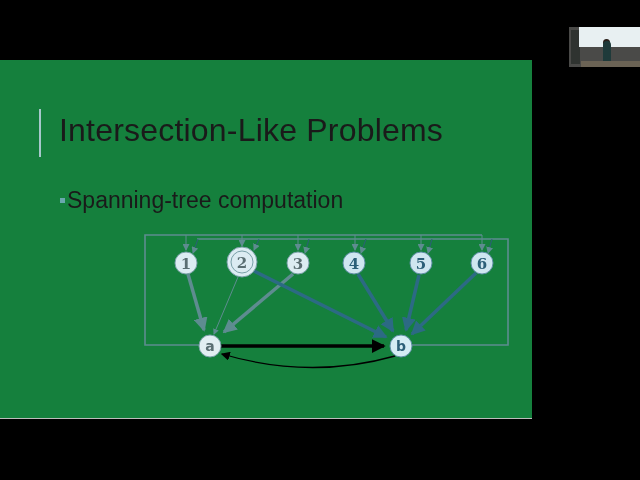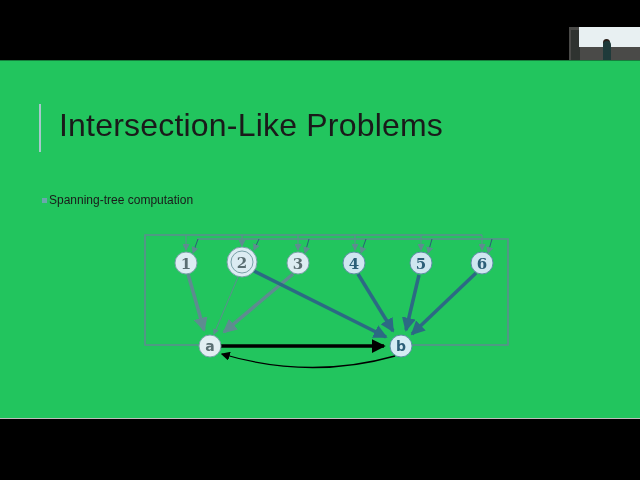--- a/index.html
+++ b/index.html
@@ -1,22 +1,22 @@
 <!DOCTYPE html>
 <html><head>
 <meta charset="utf-8">
 <style>
   html, body { margin: 0; padding: 0; }
   body { width: 640px; height: 480px; background: #000; position: relative; overflow: hidden; font-family: "Liberation Sans", sans-serif; }
   .letterbox-top { position: absolute; left: 0; top: 0; width: 640px; height: 60px; background: #000; }
   .letterbox-bottom { position: absolute; left: 0; top: 419px; width: 640px; height: 61px; background: #000; }
-  .slide { position: absolute; left: 0; top: 60px; width: 640px; height: 359px; background: #22c55e; border-top: 1px solid #15803d; border-bottom: 1px solid #bdbdbd; box-sizing: border-box; }
+  .slide { position: absolute; left: 0; top: 60px; width: 532px; height: 359px; background: #15803d; border-top: 6px solid #15803d; border-bottom: 1px solid #bdbdbd; box-sizing: border-box; }
   .accent-bar { position: absolute; left: 39px; top: 43px; width: 2px; height: 48px; background: #a8c8cc; }
   .title { position: absolute; left: 59px; top: 46px; font-size: 32px; color: #1a1a1a; font-weight: 300; letter-spacing: 0.2px; white-space: nowrap; }
-  .bullet { position: absolute; left: 42px; top: 121px; font-size: 12px; color: #1a1a1a; white-space: nowrap; display: flex; align-items: center; margin-top: 11px; }
+  .bullet { position: absolute; left: 60px; top: 121px; font-size: 23px; color: #1a1a1a; white-space: nowrap; display: flex; align-items: center; }
   .bullet-marker { width: 5px; height: 5px; background: #6aa8ad; margin-right: 2px; display: inline-block; }
   .diagram { position: absolute; left: 0; top: 0; }
   .pip { position: absolute; left: 569px; top: 27px; width: 71px; height: 40px; background: #4a4a48; overflow: hidden; }
   .pip .screen { position: absolute; left: 10px; top: 0; width: 61px; height: 20px; background: #e8f0f2; }
   .pip .board { position: absolute; left: 2px; top: 3px; width: 9px; height: 34px; background: #2f3330; }
   .pip .person { position: absolute; left: 34px; top: 14px; width: 8px; height: 26px; background: #1f3a3a; border-radius: 4px 4px 0 0; }
   .pip .head { position: absolute; left: 34px; top: 12px; width: 7px; height: 7px; background: #2a1f1a; border-radius: 50%; }
   .pip .desk { position: absolute; left: 12px; top: 34px; width: 59px; height: 6px; background: #6b6355; }
 </style>
 </head>

